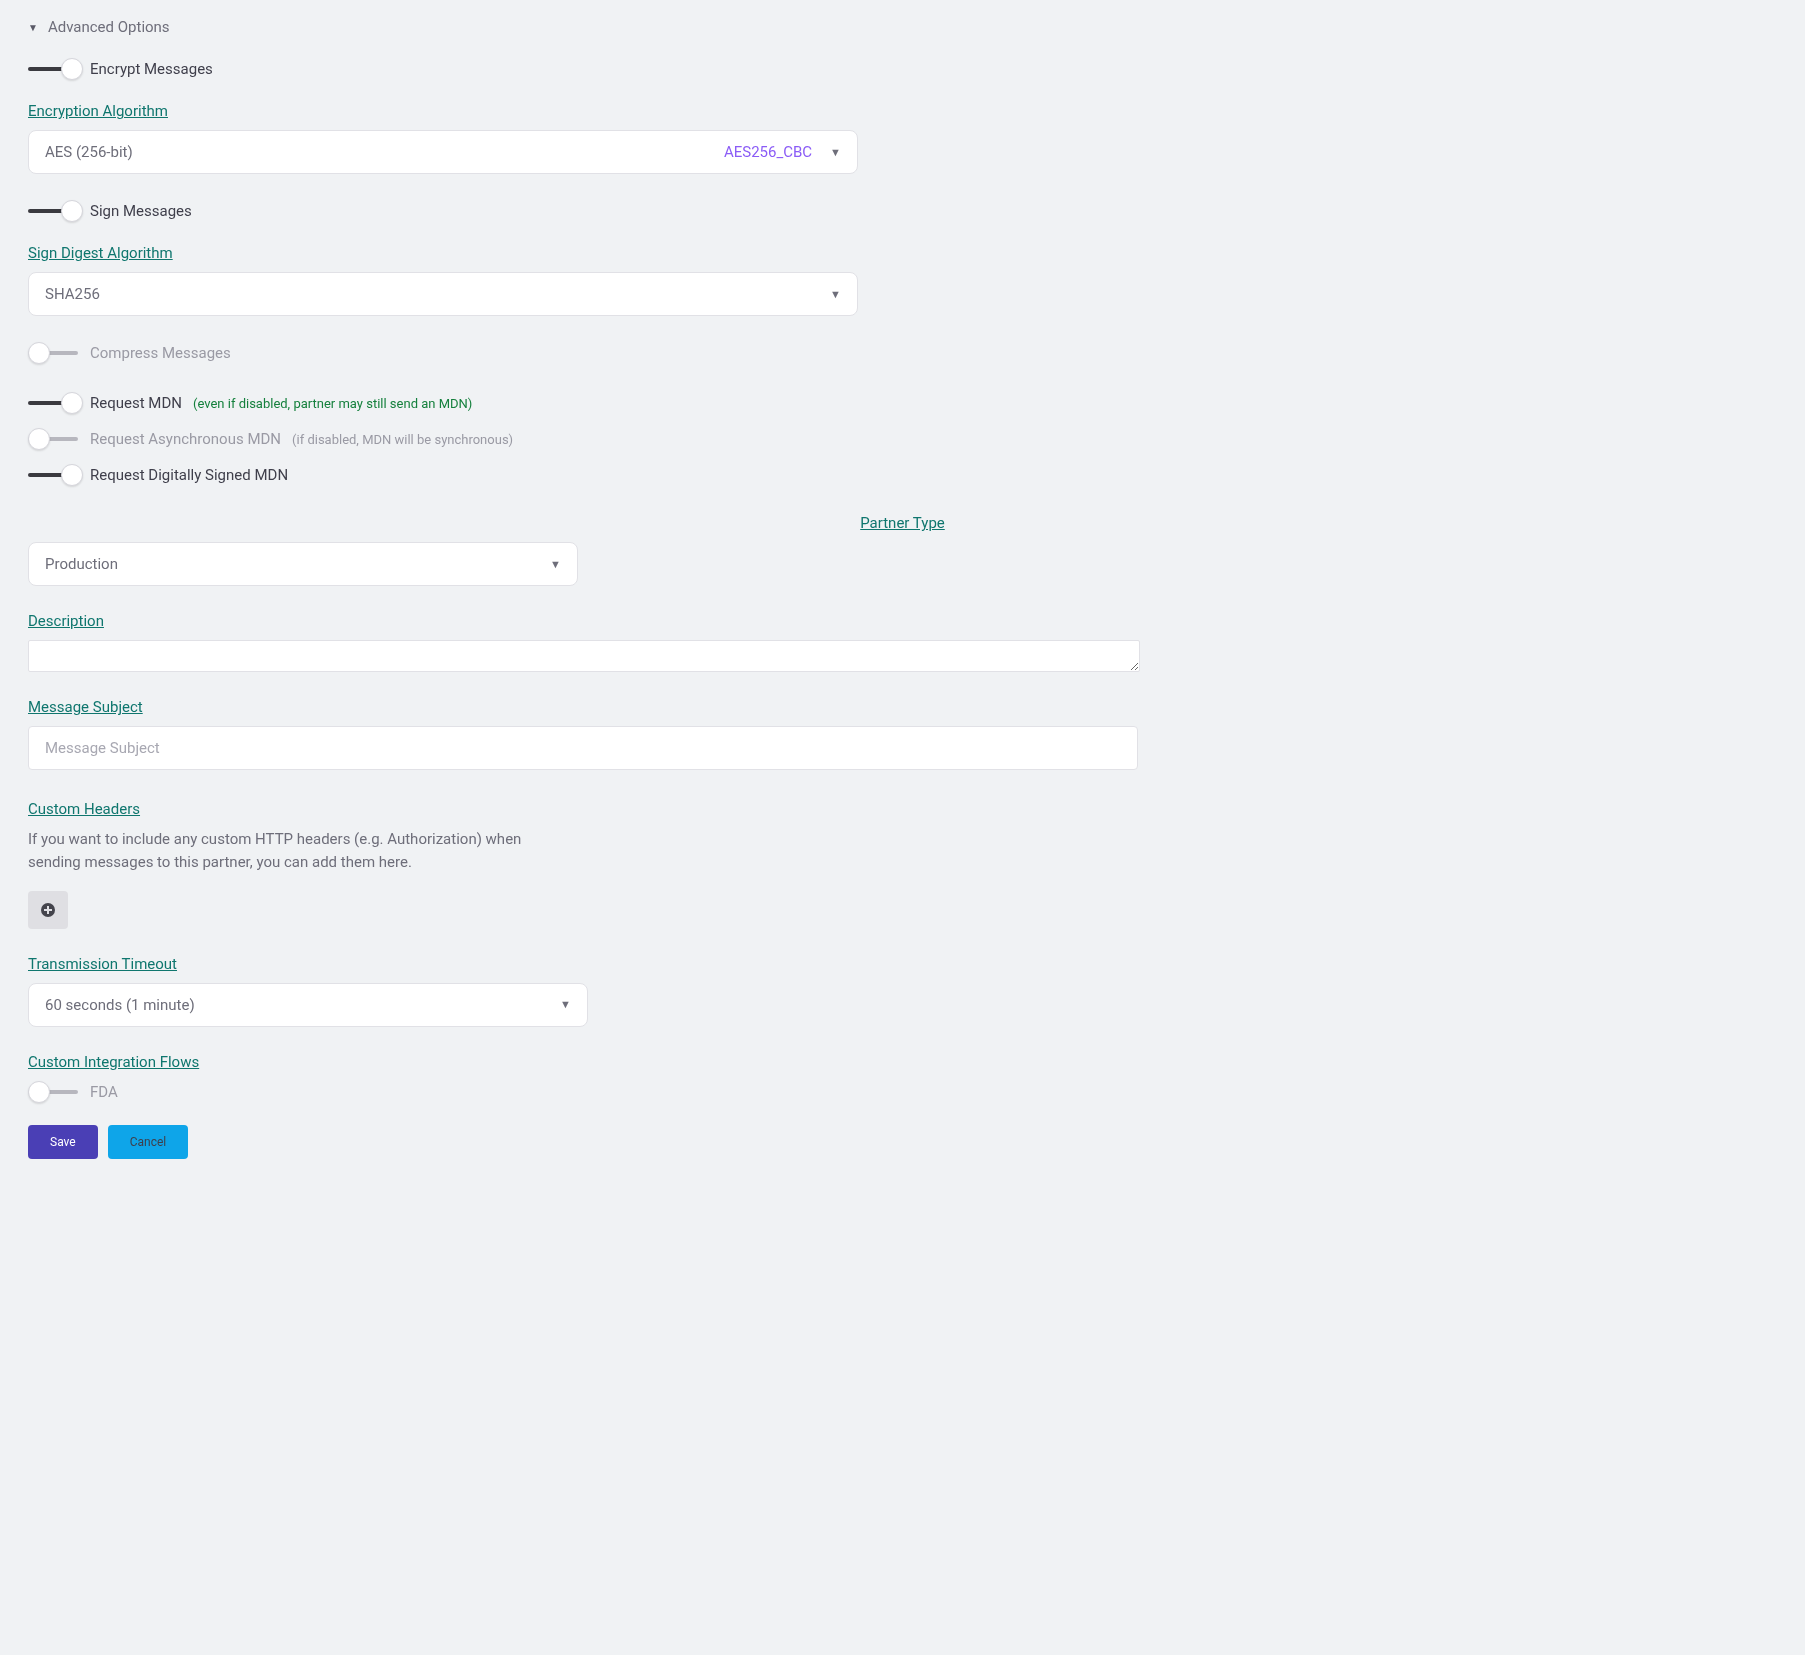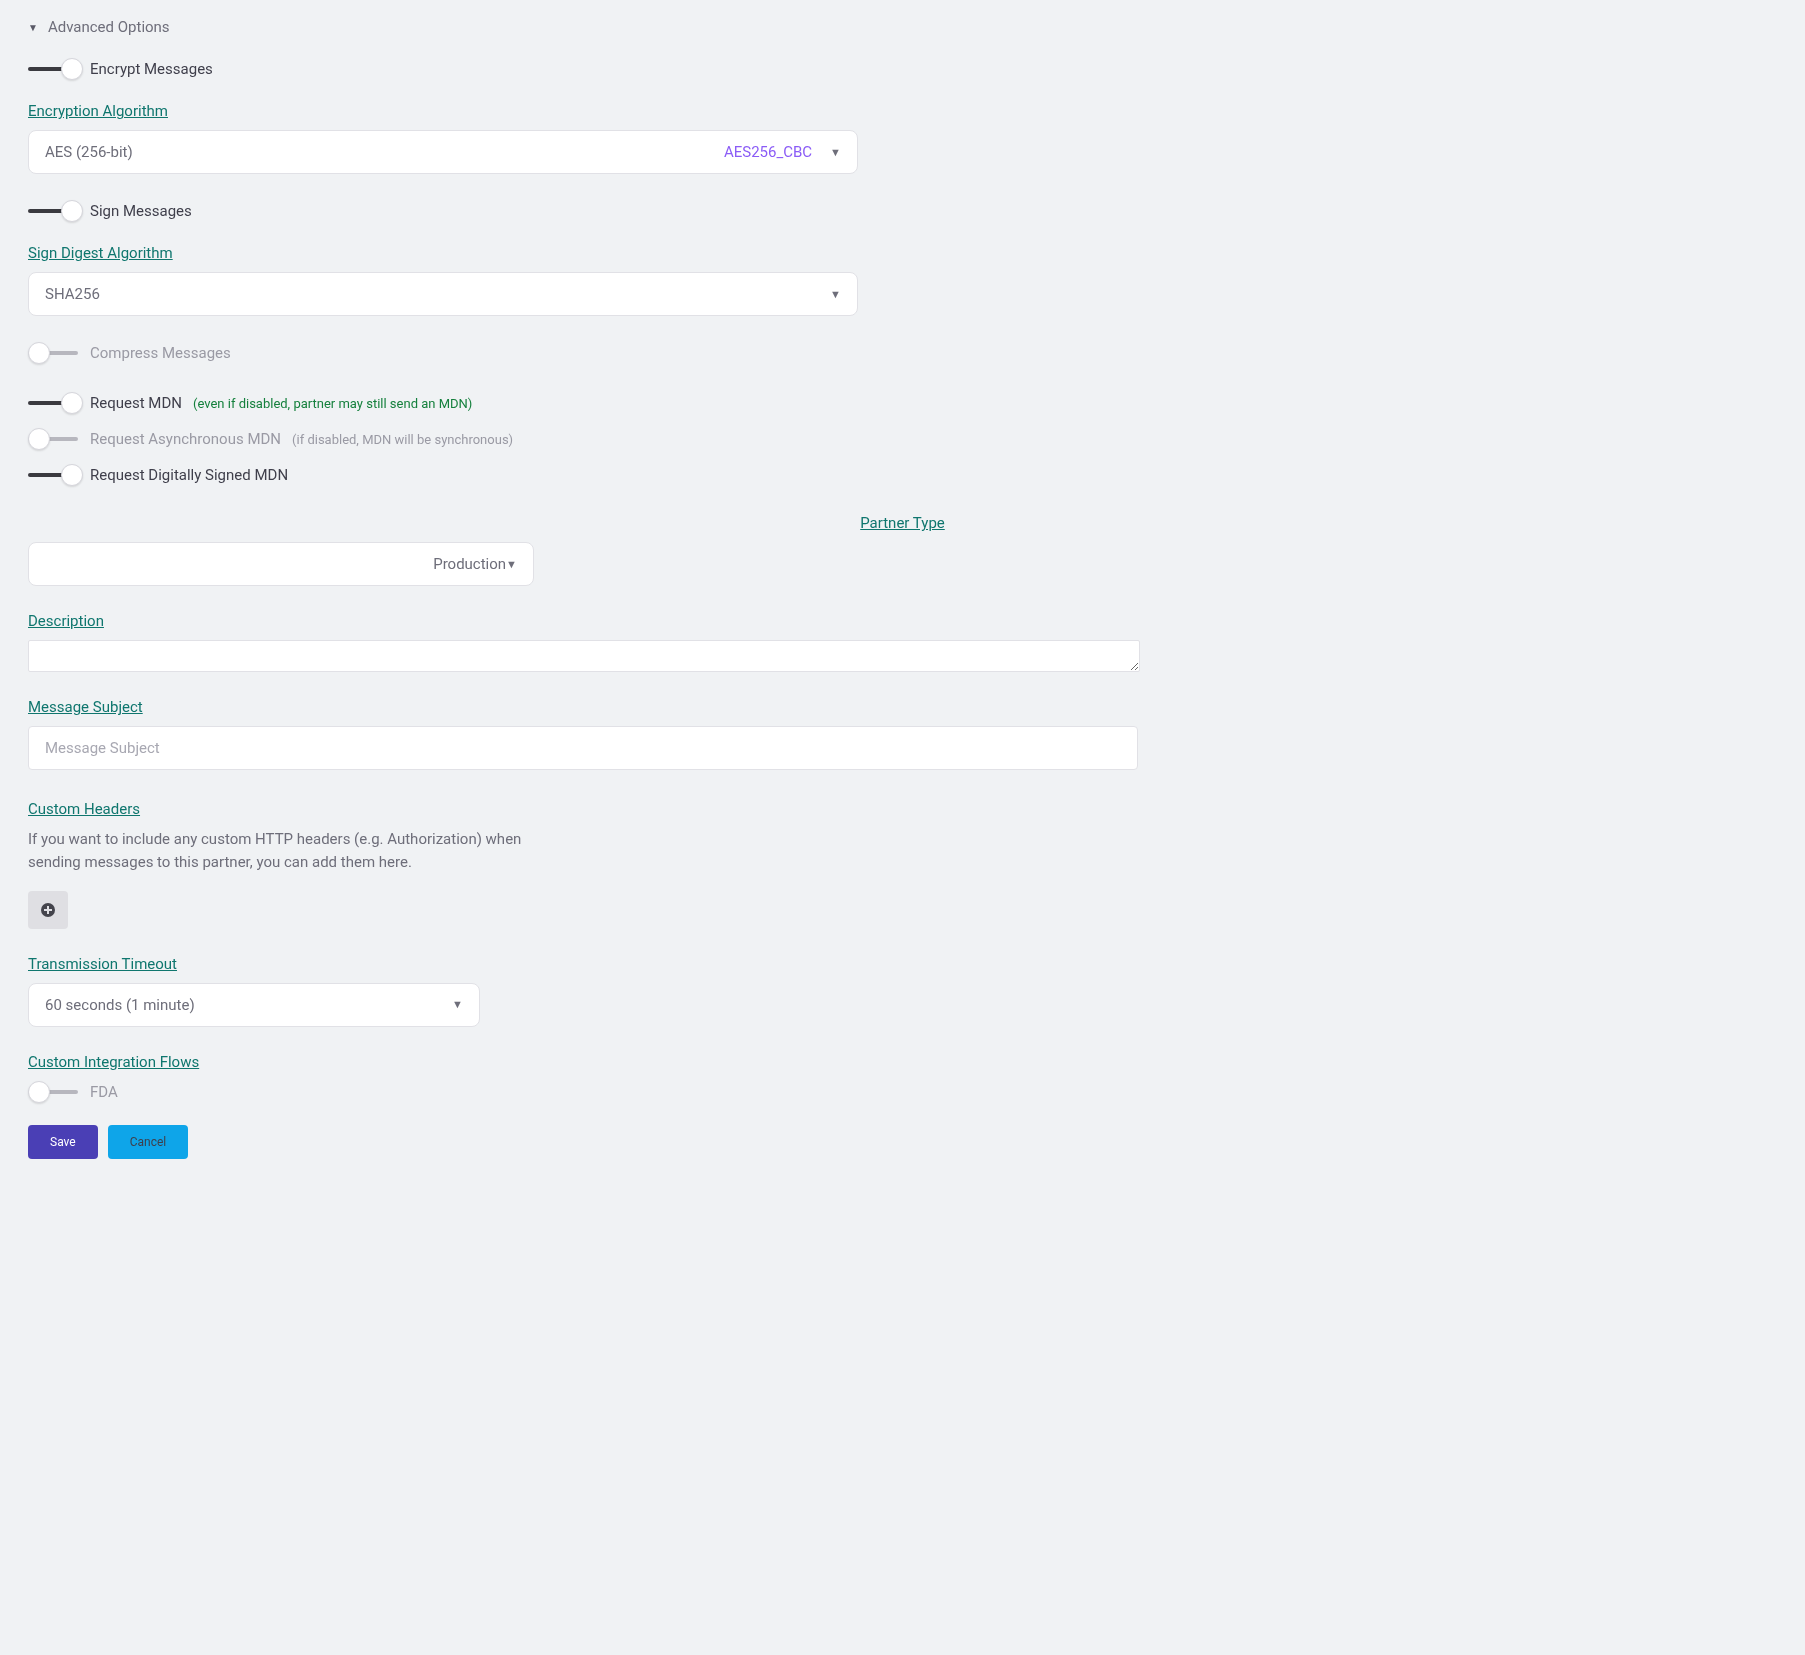--- a/index.html
+++ b/index.html
@@ -99,22 +99,22 @@
   .select-wrap .right-text {
     color: #8b5cf6;
     font-size: 15px;
     margin-right: 18px;
   }
   .select-wrap .caret-down {
     color: #6e6e7a;
     font-size: 11px;
   }
   .w-830 { width: 830px; }
-  .w-550 { width: 506px; text-align: right; }
-  .w-560 { width: 452px; }
+  .w-550 { width: 550px; }
+  .w-560 { width: 560px; }
   .textarea {
     width: 1112px;
     height: 32px;
     background: #fff;
     border: 1px solid #e1e1e6;
     border-radius: 2px;
     resize: both;
     padding: 6px 10px;
     font-family: inherit;
     font-size: 15px;

